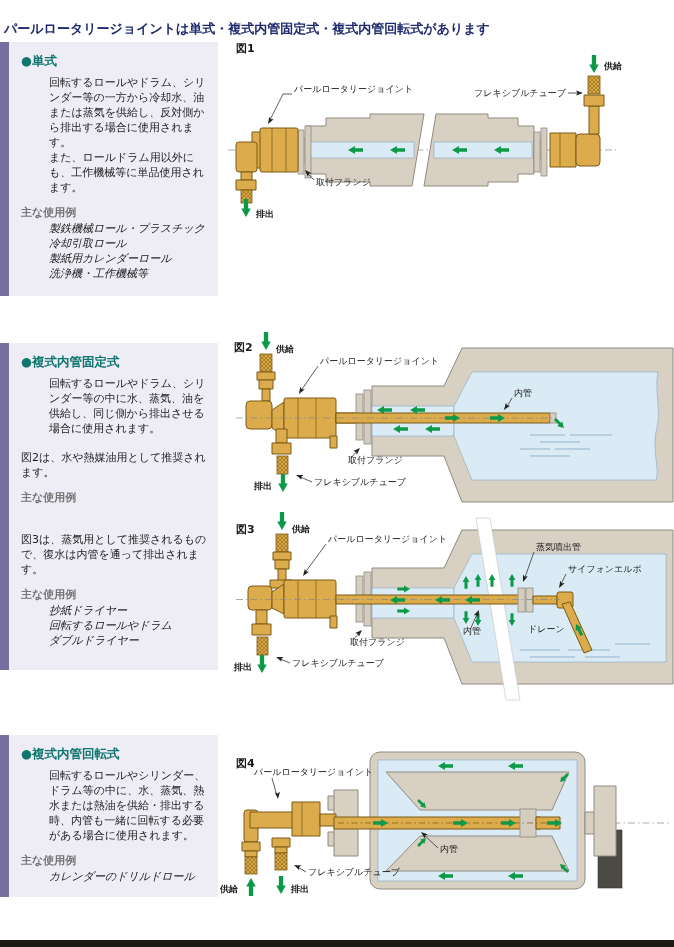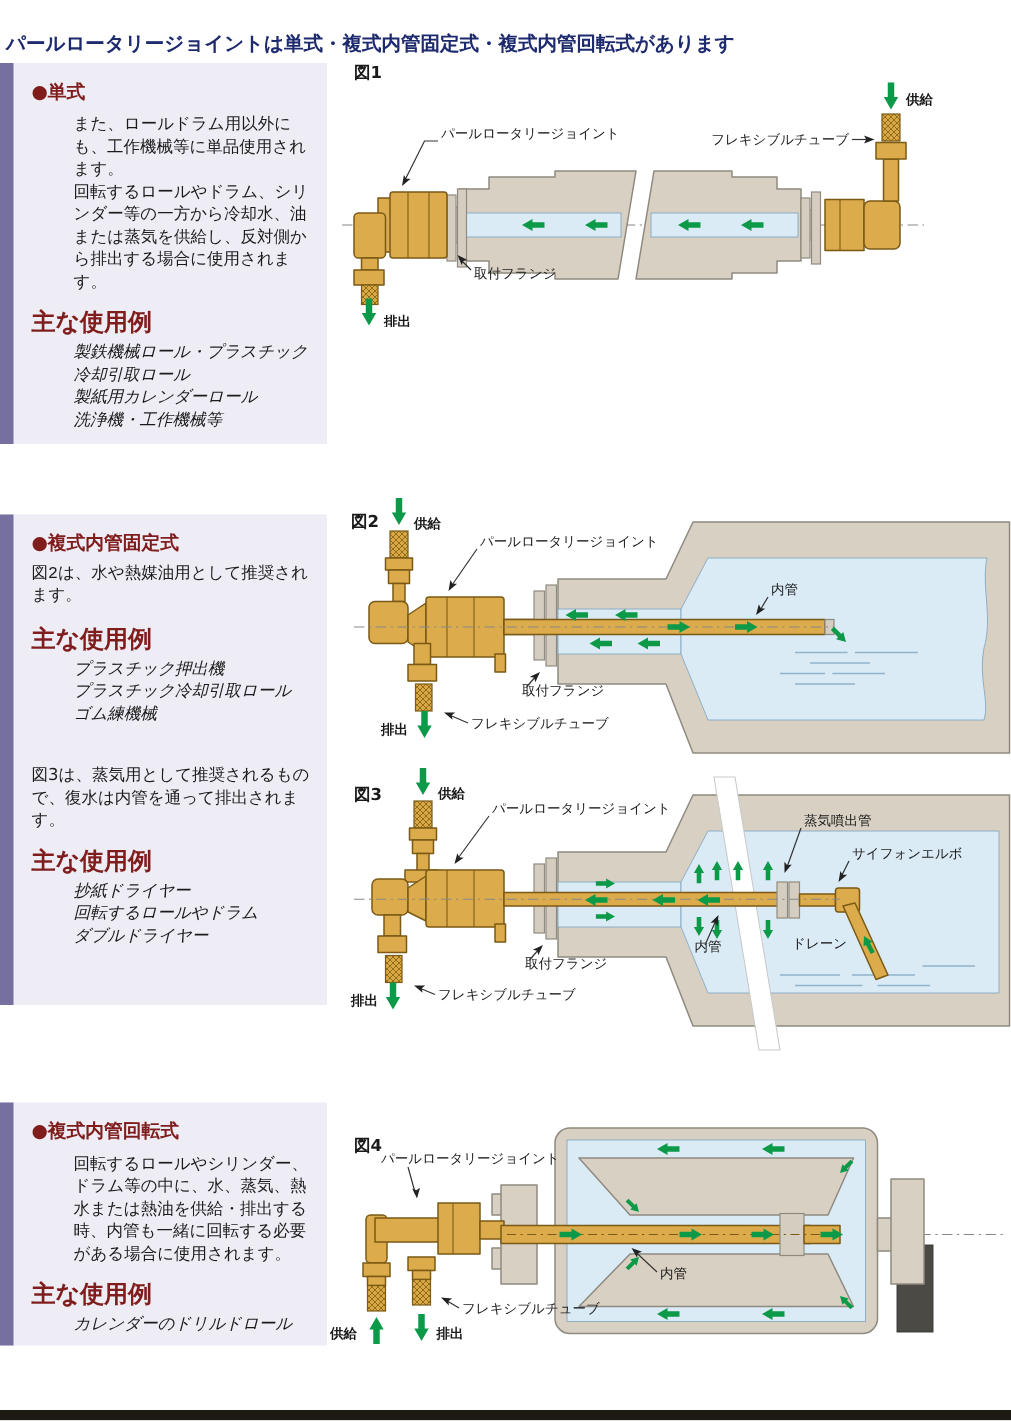--- a/index.html
+++ b/index.html
@@ -2,24 +2,24 @@
 <html><head>
 <meta charset="utf-8">
 <style>
   html,body{margin:0;padding:0;background:#fff;}
   .page{position:relative;width:674px;height:947px;background:#ffffff;overflow:hidden;
         font-family:"DejaVu Sans","Liberation Sans",sans-serif;}
   .title{position:absolute;left:4px;top:20px;font-size:13px;font-weight:bold;color:#1e2a6e;letter-spacing:0;}
   .panel{position:absolute;left:0;width:218px;background:#eeedf5;}
   .stripe{position:absolute;left:0;top:0;bottom:0;width:9px;background:#75709f;}
   .panel-content{position:absolute;left:9px;top:0;right:0;bottom:0;padding:11px 6px 0 12px;box-sizing:border-box;}
-  .sec-head{margin:0 0 5px 0;font-size:12.5px;font-weight:bold;color:#7f1d1d;}
+  .sec-head{margin:0 0 5px 0;font-size:12.5px;font-weight:bold;color:#0f766e;}
   .body-text{margin:0;font-size:11px;line-height:15px;color:#1b1b1b;}
   .ind{margin-left:28px;}
-  .usage-head{margin:10px 0 1px 0;font-size:16px;color:#7f1d1d;font-weight:bold;}
+  .usage-head{margin:10px 0 1px 0;font-size:11px;color:#737373;font-weight:bold;}
   .item{font-size:11px;line-height:15px;margin-left:28px;color:#1b1b1b;font-style:italic;}
   .gap{height:26px;}
   .fig{position:absolute;}
   svg text{font-size:9px;fill:#1a1a1a;}
   svg text.figno{font-size:11px;font-weight:bold;}
   svg text.io{font-weight:bold;}
   .brass{fill:#dcab4c;stroke:#7a5a14;stroke-width:1;stroke-linejoin:round;}
   .roll{fill:#d8d0c3;stroke:#8f8a80;stroke-width:1;stroke-linejoin:round;}
   .metal{fill:#d5cdc0;stroke:#8f8a80;stroke-width:0.8;}
   .water{fill:#daebf6;stroke:#86a9c2;stroke-width:0.6;}
@@ -36,42 +36,38 @@
 <body>
 
 <div class="page">
 
   <div class="title">パールロータリージョイントは単式・複式内管固定式・複式内管回転式があります</div>
 
   <section class="panel" style="top:42px;height:254px;">
     <div class="stripe"></div>
     <div class="panel-content">
       <div class="sec-head">●単式</div>
+      <p class="body-text ind">回転するロールやドラム、シリンダー等の一方から冷却水、油または蒸気を供給し、反対側から排出する場合に使用されます。</p>
       <p class="body-text ind">また、ロールドラム用以外にも、工作機械等に単品使用されます。</p>
-      <p class="body-text ind">回転するロールやドラム、シリンダー等の一方から冷却水、油または蒸気を供給し、反対側から排出する場合に使用されます。</p>
       <div class="usage-head">主な使用例</div>
       <div class="items">
         <div class="item">製鉄機械ロール・プラスチック冷却引取ロール</div>
         <div class="item">製紙用カレンダーロール</div>
         <div class="item">洗浄機・工作機械等</div>
       </div>
     </div>
   </section>
 
   <section class="panel" style="top:343px;height:327px;">
     <div class="stripe"></div>
     <div class="panel-content">
       <div class="sec-head">●複式内管固定式</div>
-      <p class="body-text" style="font-family:Liberation Mono, monospace;">図2は、水や熱媒油用として推奨されます。</p>
+      <p class="body-text ind">回転するロールやドラム、シリンダー等の中に水、蒸気、油を供給し、同じ側から排出させる場合に使用されます。</p>
+      <p class="body-text" style="margin-top:14px;">図2は、水や熱媒油用として推奨されます。</p>
       <div class="usage-head">主な使用例</div>
-      <div class="items">
-        <div class="item">プラスチック押出機</div>
-        <div class="item">プラスチック冷却引取ロール</div>
-        <div class="item">ゴム練機械</div>
-      </div>
       <div class="gap"></div>
       <p class="body-text">図3は、蒸気用として推奨されるもので、復水は内管を通って排出されます。</p>
       <div class="usage-head">主な使用例</div>
       <div class="items">
         <div class="item">抄紙ドライヤー</div>
         <div class="item">回転するロールやドラム</div>
         <div class="item">ダブルドライヤー</div>
       </div>
     </div>
   </section>

